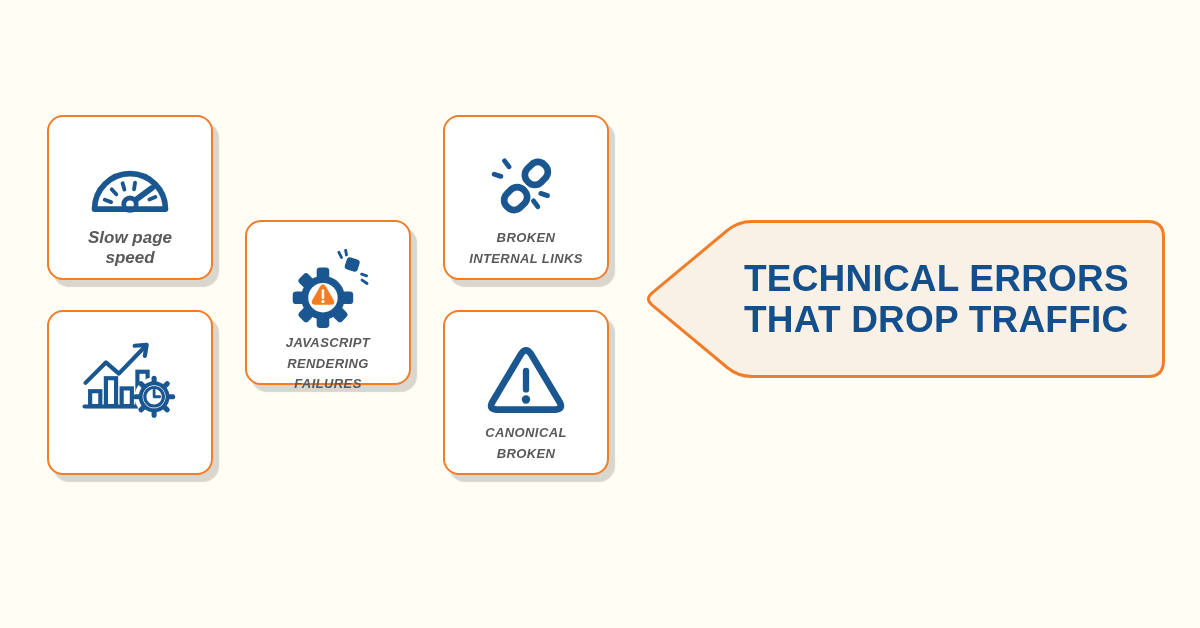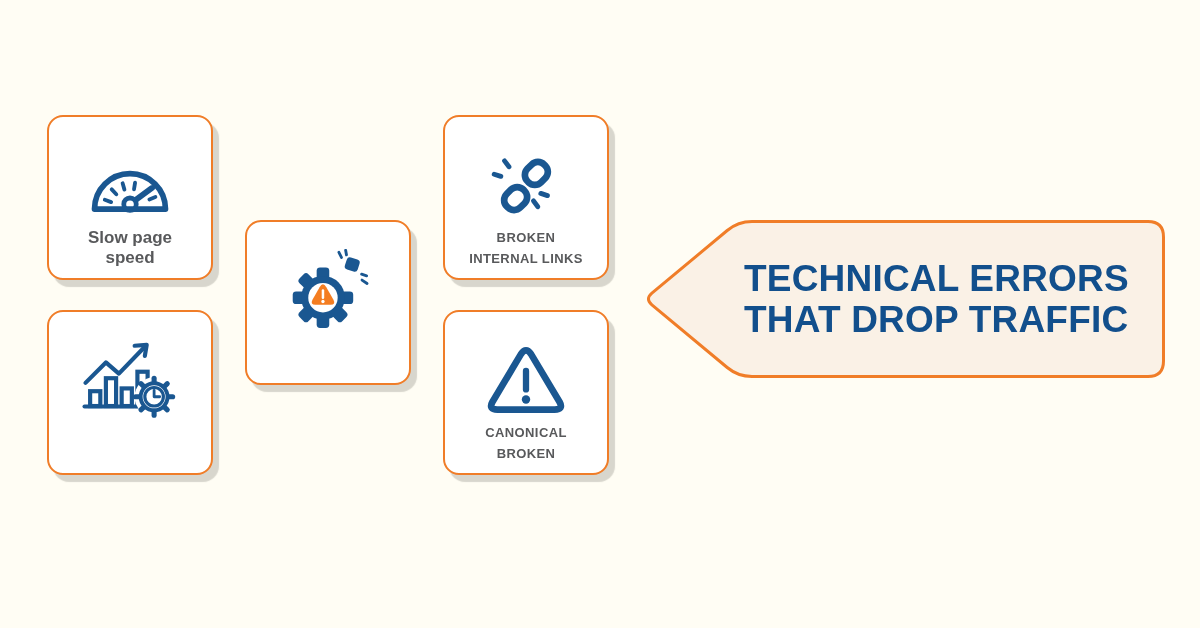--- a/index.html
+++ b/index.html
@@ -9,20 +9,21 @@
     font-family:"Liberation Sans", sans-serif;
   }
   .card{
     position:absolute;width:166px;height:165px;box-sizing:border-box;
     background:var(--card_bg,#ffffff);
     border:2px solid var(--orange,#f07d28);
     border-radius:16px;
     box-shadow:6px 7px 1px rgba(62,60,52,0.2);
     display:flex;flex-direction:column;align-items:center;
     padding:27px 6px 10px 6px;
+    font-style:italic;
   }
   .card-1{left:47px;top:115px;}
   .card-2{left:47px;top:310px;}
   .card-3{left:245px;top:220px;}
   .card-4{left:443px;top:115px;}
   .card-5{left:443px;top:310px;}
   .icon-box{height:84px;flex:0 0 auto;display:flex;align-items:center;justify-content:center;}
   .card-label{
     flex:1;display:flex;align-items:center;justify-content:center;
     text-align:center;white-space:pre-line;
@@ -114,20 +115,23 @@
           <line x1="71" y1="1.5" x2="72" y2="7"></line>
           <line x1="90" y1="30" x2="96" y2="32"></line>
           <line x1="90.5" y1="37" x2="96.5" y2="41"></line>
         </g>
         <circle cx="44" cy="58" r="17.5" fill="#ffffff"></circle>
         <path d="M 40 45.5 Q 44 38.5 48 45.5 L 56.5 60.5 Q 59.5 66.5 53 66.5 L 35 66.5 Q 28.5 66.5 31.5 60.5 Z" fill="#f47d21"></path>
         <line x1="44" y1="49.5" x2="44" y2="58" stroke="#ffffff" stroke-width="3" stroke-linecap="round"></line>
         <circle cx="44" cy="62.5" r="2" fill="#ffffff"></circle>
       </svg>
     </div>
+    <div class="card-label label-uc">JAVASCRIPT
+RENDERING
+FAILURES</div>
   </div>
 
   <div class="card card-4">
     <div class="icon-box">
       <svg class="ic" width="74" height="74" viewBox="0 0 100 100" fill="none" stroke="#1a5791">
         <g transform="translate(64,33) rotate(-45)">
           <rect x="-16" y="-13" width="32" height="26" rx="12" stroke-width="9"></rect>
         </g>
         <g transform="translate(36,67) rotate(-45)">
           <rect x="-16" y="-13" width="32" height="26" rx="12" stroke-width="9"></rect>

